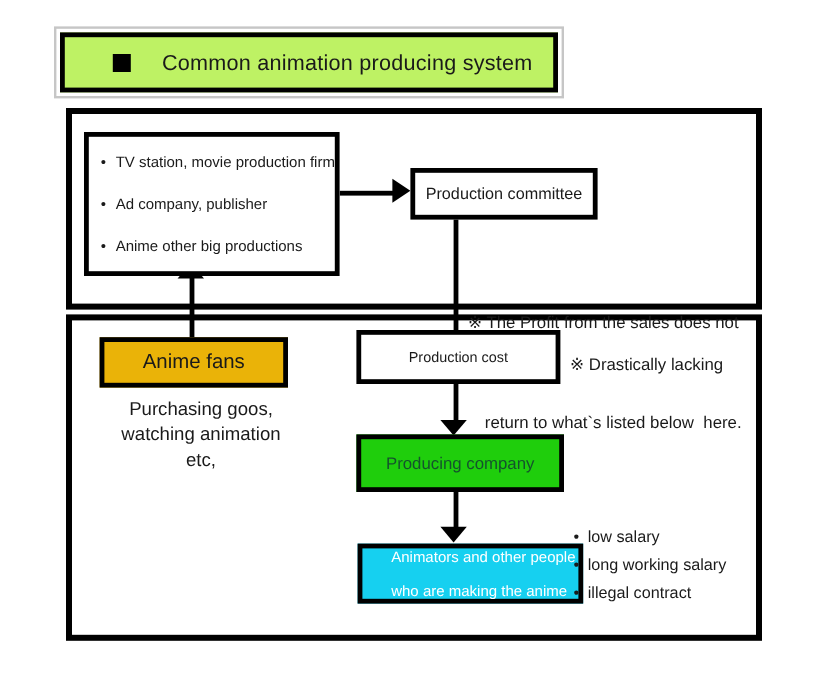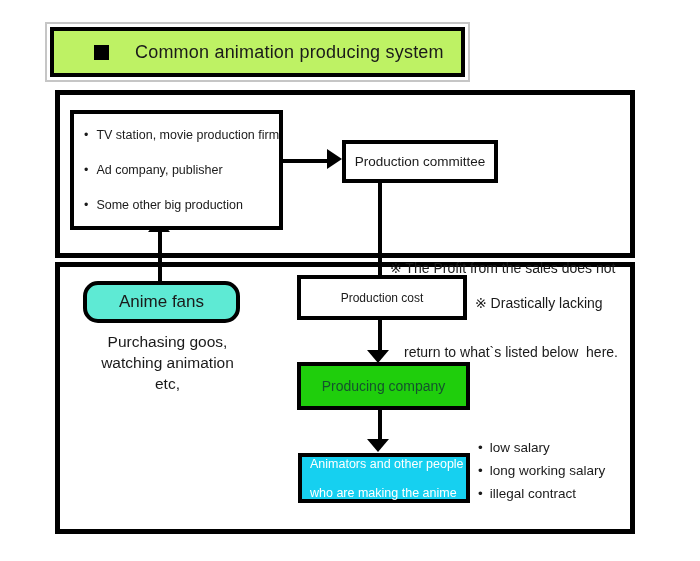--- a/index.html
+++ b/index.html
@@ -27,21 +27,21 @@
   
   .node{border:4px solid #000;background:#fff;display:flex;align-items:center;justify-content:center;z-index:3;}
   .sources-box{left:70px;top:110px;width:205px;height:104px;flex-direction:column;align-items:stretch;justify-content:space-around;padding:4px 0;}
   .src-item{display:flex;gap:8px;padding-left:10px;font-size:12.5px;white-space:nowrap;align-items:baseline;}
   .src-bullet{flex:0 0 auto;}
 
   .committee-box{left:342px;top:140px;width:148px;height:35px;font-size:13.5px;white-space:nowrap;}
   .cost-box{left:297px;top:275px;width:162px;height:37px;font-size:12px;white-space:nowrap;}
   .green-box{left:297px;top:362px;width:165px;height:40px;font-size:14px;color:#14532d;white-space:nowrap;}
   .cyan-box{left:298px;top:453px;width:156px;height:42px;color:#fff;font-size:12.5px;
-            flex-direction:column;align-items:flex-start;justify-content:center;gap:15px;padding-left:8px;white-space:nowrap;}
+            flex-direction:column;align-items:flex-start;justify-content:center;gap:15px;padding-left:24px;white-space:nowrap;}
   .fans-box{left:83px;top:281px;width:149px;height:34px;font-size:17px;white-space:nowrap;}
 
   
   .line{background:#000;z-index:2;}
   .h-line-right{left:283px;top:159px;width:46px;height:4px;}
   .head-right{left:327px;top:149px;width:0;height:0;border-top:10px solid transparent;border-bottom:10px solid transparent;border-left:15px solid #000;z-index:2;}
   .v-line-committee{left:378px;top:181px;width:4px;height:96px;}
   .v-line-d1{left:378px;top:318px;width:4px;height:34px;}
   .head-d1{left:367px;top:350px;width:0;height:0;border-left:11px solid transparent;border-right:11px solid transparent;border-top:13px solid #000;z-index:2;}
   .v-line-d2{left:378px;top:408px;width:4px;height:33px;}
@@ -87,34 +87,34 @@
     <div class="src-item">
       <span class="src-bullet">•</span>
       <span>TV station, movie production firm</span>
     </div>
     <div class="src-item">
       <span class="src-bullet">•</span>
       <span>Ad company, publisher</span>
     </div>
     <div class="src-item">
       <span class="src-bullet">•</span>
-      <span>Some other big production</span>
+      <span>Anime other big productions</span>
     </div>
   </div>
 
   <div class="abs node committee-box">
     <span>Production committee</span>
   </div>
 
   <div class="abs note profit-note">
     <div>※ The Profit from the sales does not</div>
     <div class="note-indent">return to what`s listed below  here.</div>
   </div>
 
-  <div class="abs node fans-box" style="background: #5eead4; border-radius: 15px;">
+  <div class="abs node fans-box" style="background: #eab308;">
     <span>Anime fans</span>
   </div>
   <div class="abs fans-caption">
     <div>Purchasing goos,</div>
     <div>watching animation</div>
     <div>etc,</div>
   </div>
 
   <div class="abs node cost-box">
     <span>Production cost</span>

